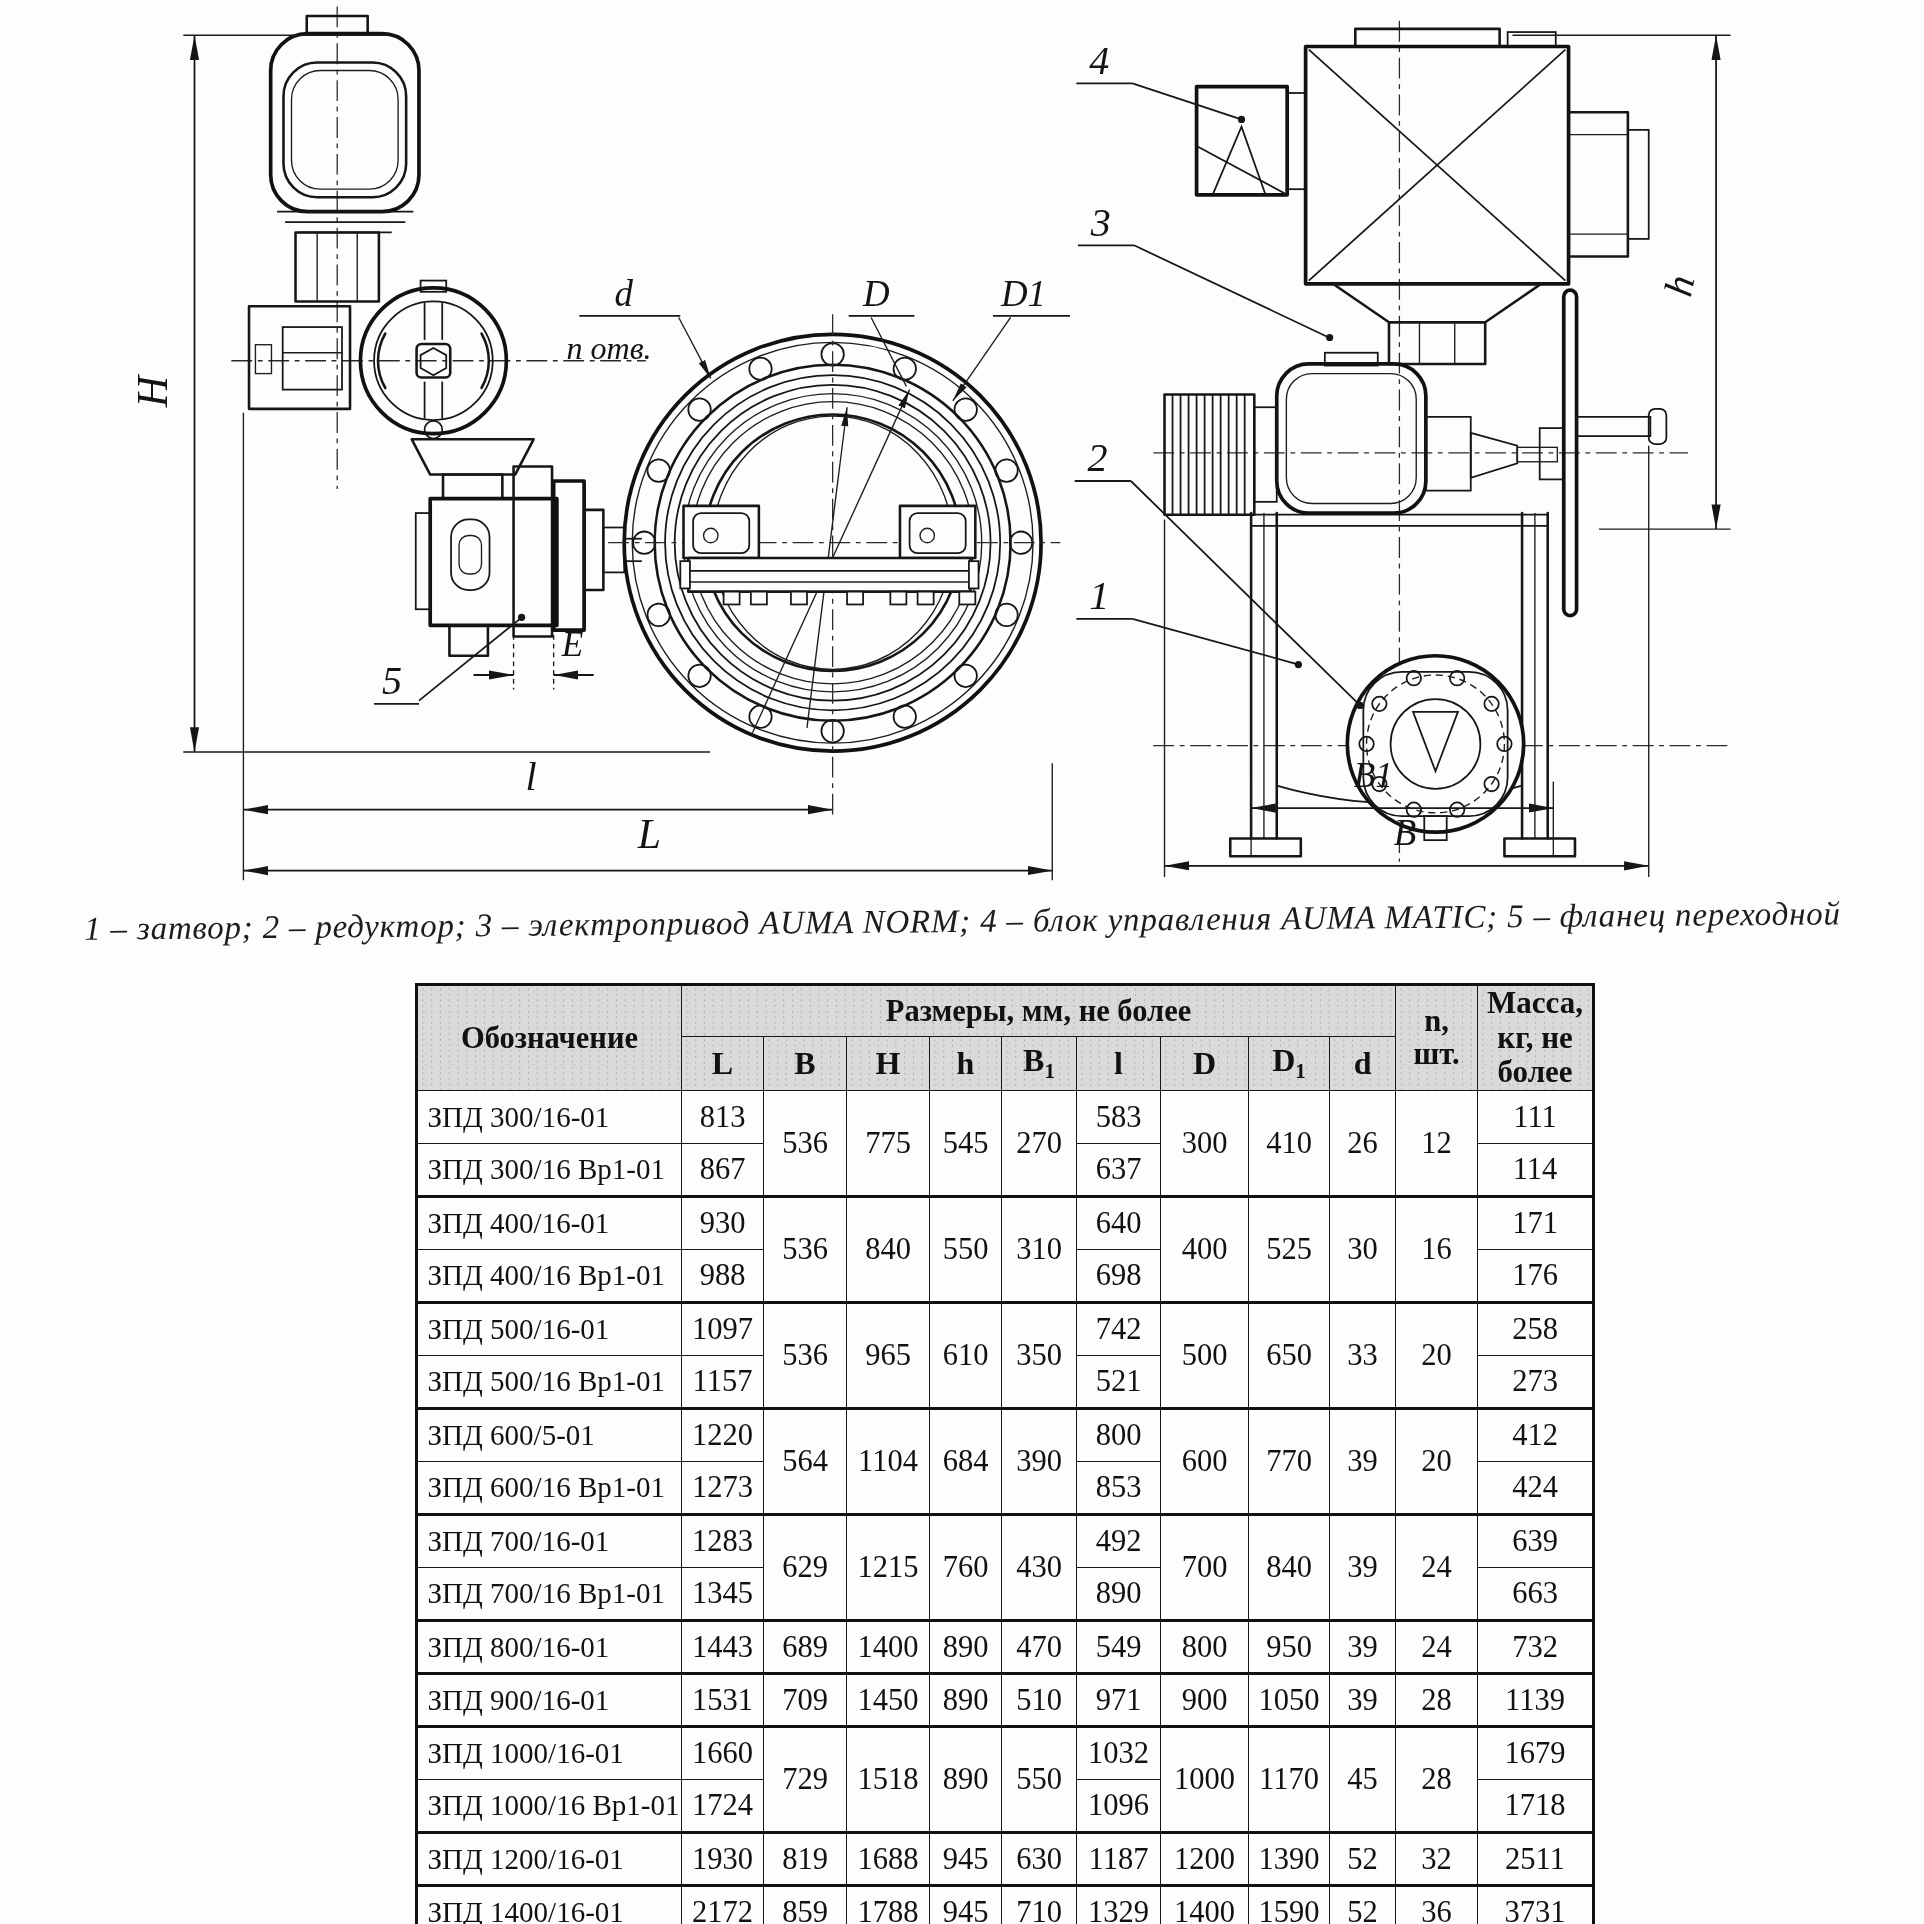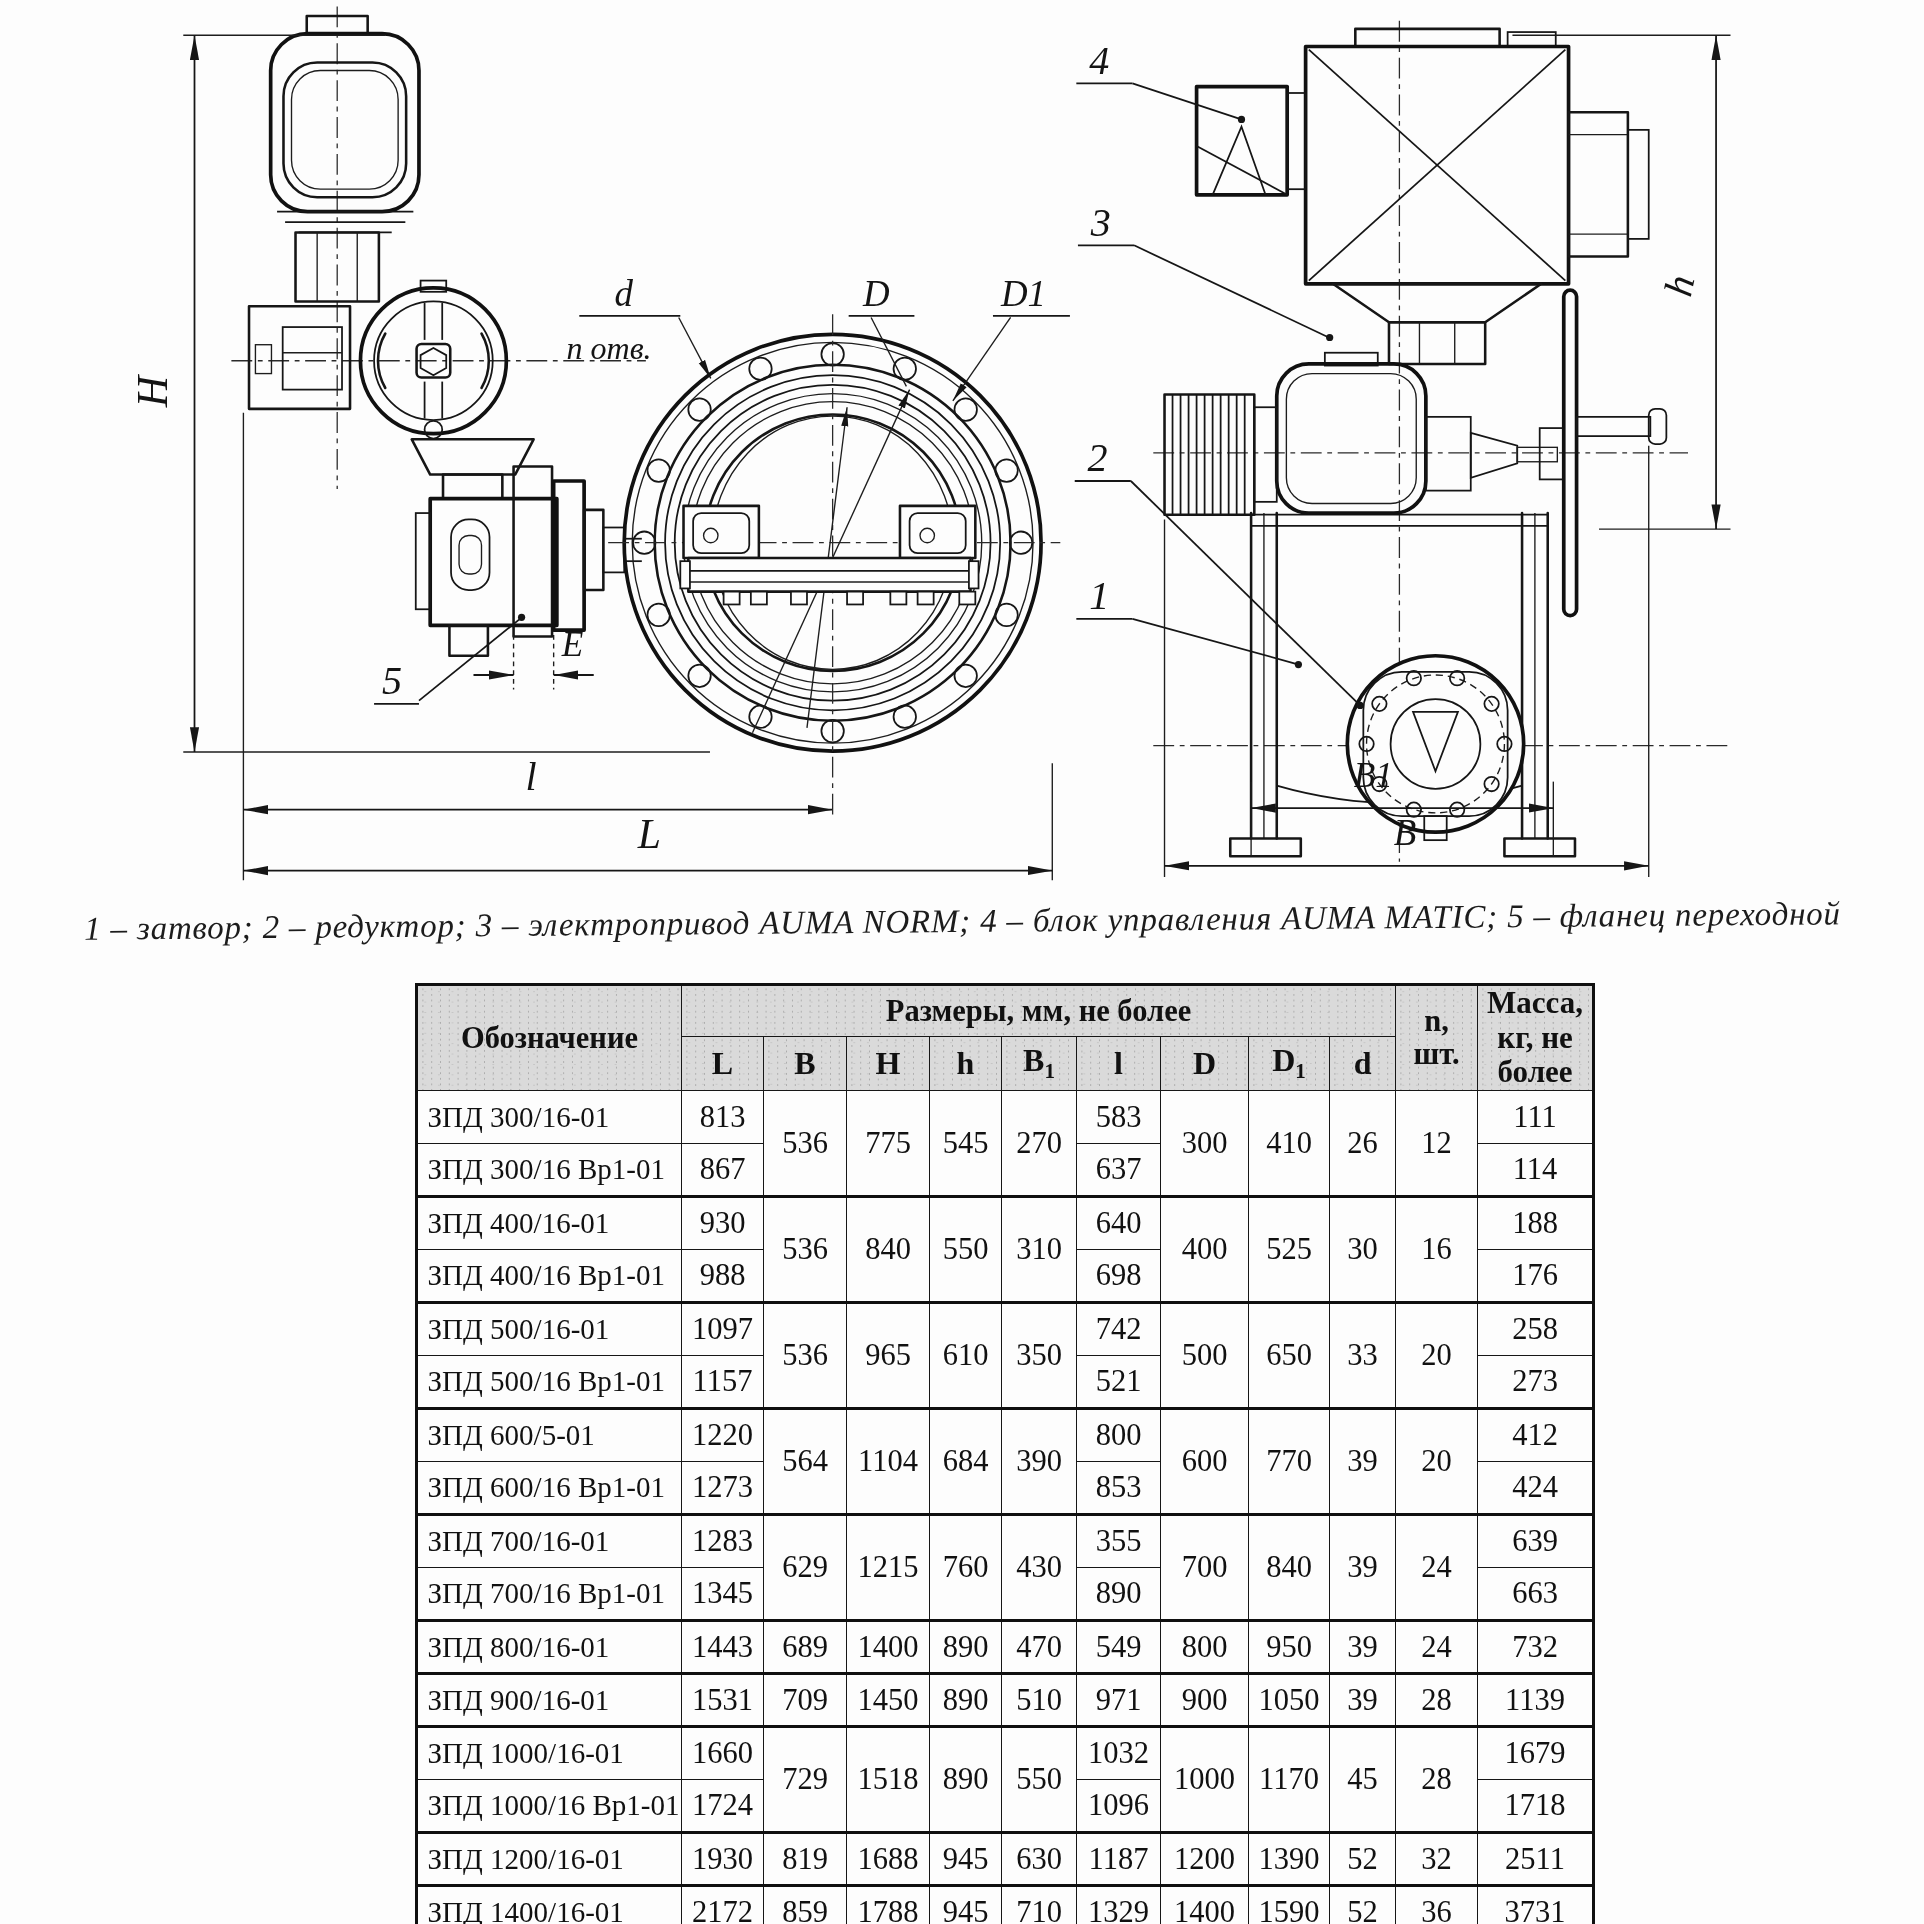--- a/index.html
+++ b/index.html
@@ -427,21 +427,21 @@
       <td>930</td>
       <td rowspan="2">536</td>
       <td rowspan="2">840</td>
       <td rowspan="2">550</td>
       <td rowspan="2">310</td>
       <td>640</td>
       <td rowspan="2">400</td>
       <td rowspan="2">525</td>
       <td rowspan="2">30</td>
       <td rowspan="2">16</td>
-      <td>188</td>
+      <td>171</td>
     </tr>
     <tr>
       <td class="name">ЗПД 400/16 Вр1-01</td>
       <td>988</td>
       <td>698</td>
       <td>176</td>
     </tr>
 
     <tr class="grp">
       <td class="name">ЗПД 500/16-01</td>
@@ -485,21 +485,21 @@
       <td>424</td>
     </tr>
 
     <tr class="grp">
       <td class="name">ЗПД 700/16-01</td>
       <td>1283</td>
       <td rowspan="2">629</td>
       <td rowspan="2">1215</td>
       <td rowspan="2">760</td>
       <td rowspan="2">430</td>
-      <td>355</td>
+      <td>492</td>
       <td rowspan="2">700</td>
       <td rowspan="2">840</td>
       <td rowspan="2">39</td>
       <td rowspan="2">24</td>
       <td>639</td>
     </tr>
     <tr>
       <td class="name">ЗПД 700/16 Вр1-01</td>
       <td>1345</td>
       <td>890</td>

